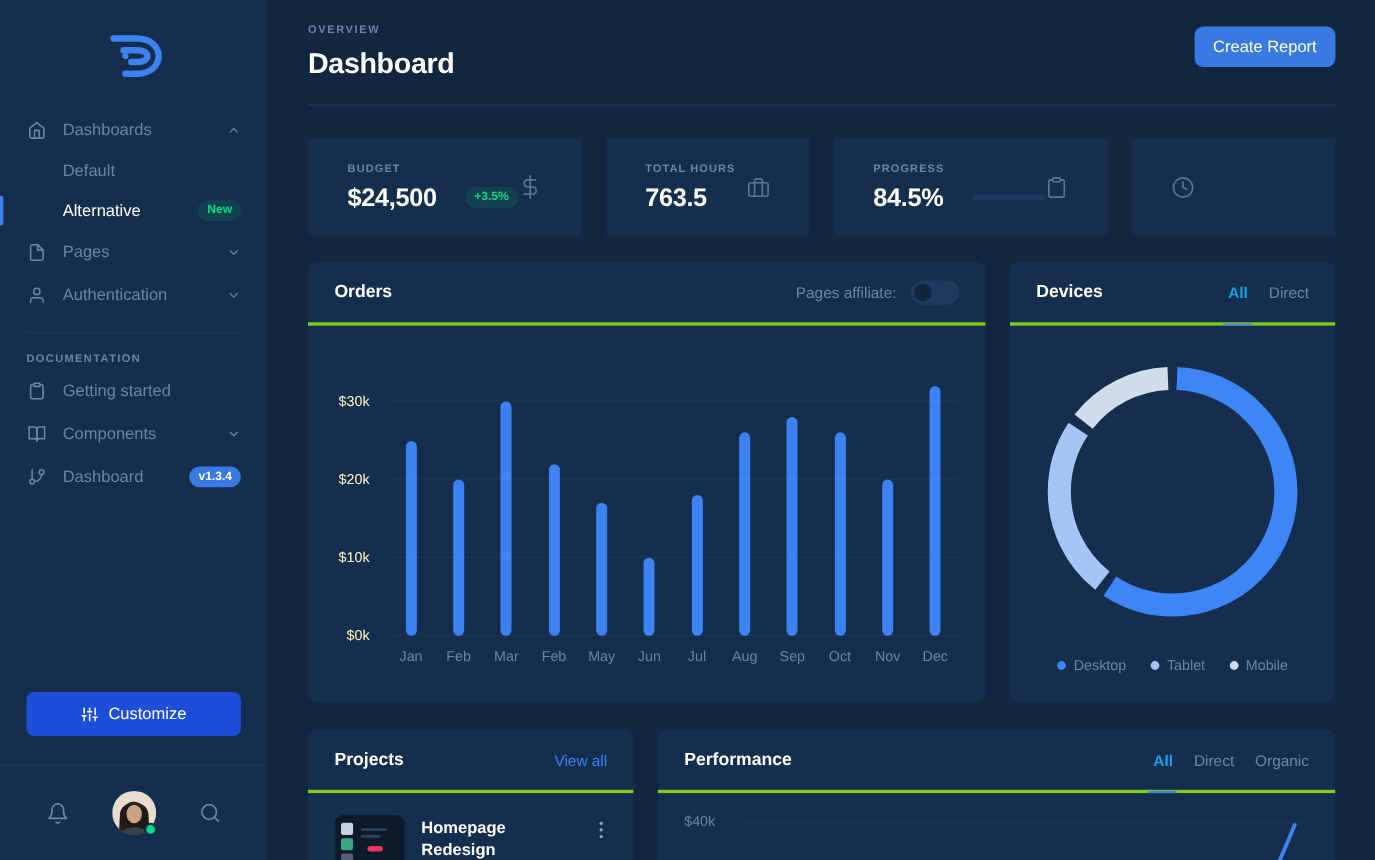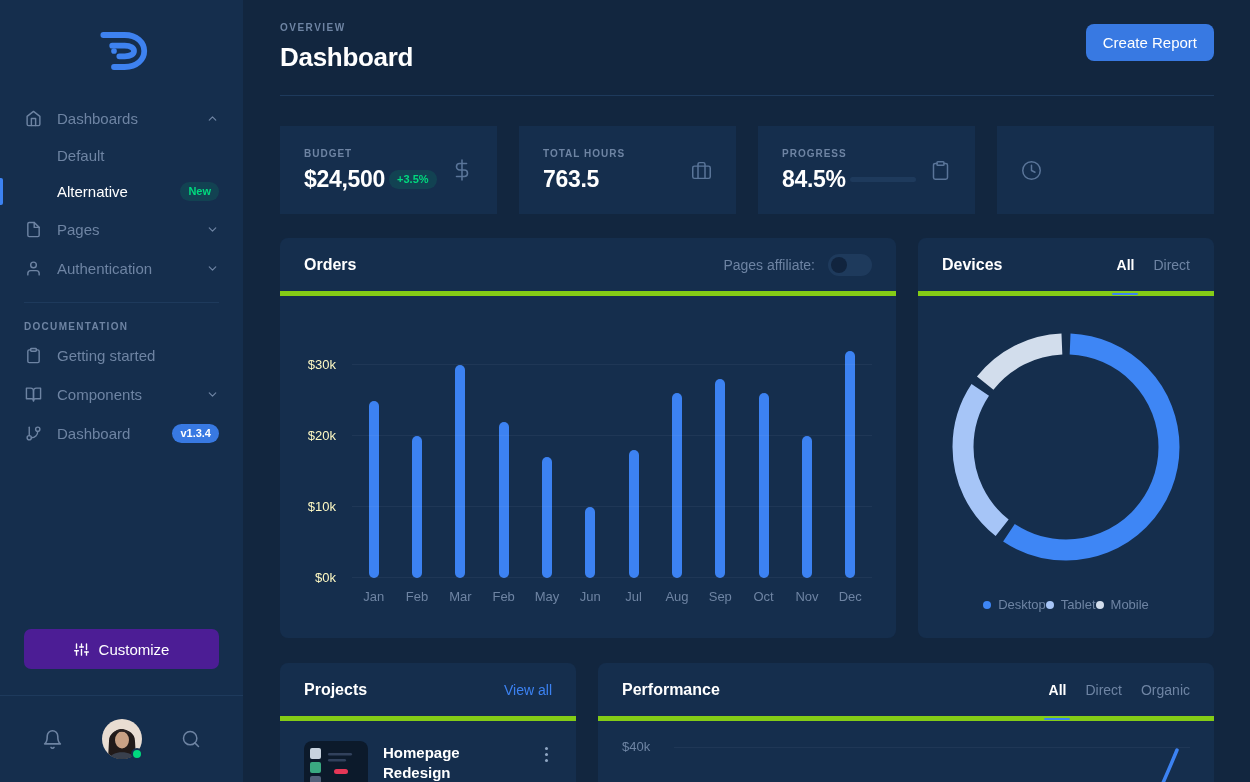--- a/index.html
+++ b/index.html
@@ -15,71 +15,71 @@
   .nav-item .nicon { width:19px; height:19px; display:flex; align-items:center; justify-content:center; color:#6e84a3; flex:none; }
   .nav-item.sub { padding:9px 24px 9px 57px; }
   .nav-item.active { color:#ffffff; }
   .nav-item.active::before { content:""; position:absolute; left:0; top:5px; bottom:5px; width:3px; background:#3c82f2; border-radius:0 2px 2px 0; }
   .chevron { margin-left:auto; color:#6e84a3; display:flex; }
   .sb-divider { height:1px; background:#1e3a5c; margin:14px 24px 10px; }
   .section-heading { padding:8px 24px 4px; font-size:10px; font-weight:700; letter-spacing:1.3px; color:#6e84a3; }
   .badge { margin-left:auto; font-size:11px; line-height:1; padding:4px 8px; border-radius:10px; font-weight:700; }
   .badge-soft-success { background:rgba(0,217,126,.12); color:#00d97e; }
   .badge-primary { background:#3879e2; color:#fff; }
-  .customize-btn { margin:auto 24px 26px; height:40px; background:#4c1d95; border:none; border-radius:7px; color:#fff; font-size:15px; font-weight:500; display:flex; align-items:center; justify-content:center; gap:10px; cursor:pointer; font-family:inherit; }
+  .customize-btn { margin:auto 24px 26px; height:40px; background:#1d4ed8; border:none; border-radius:7px; color:#fff; font-size:15px; font-weight:500; display:flex; align-items:center; justify-content:center; gap:10px; cursor:pointer; font-family:inherit; }
   .sidebar-footer { border-top:1px solid #1e3a5c; height:87px; display:flex; align-items:center; justify-content:space-between; padding:0 42px; }
   .footer-icon { color:#6e84a3; display:flex; cursor:pointer; }
   .avatar-wrap { position:relative; width:40px; height:40px; cursor:pointer; }
   .avatar-wrap svg { display:block; }
   .status-dot { position:absolute; right:-1px; bottom:-1px; width:12px; height:12px; background:#00d97e; border:2px solid #152e4d; border-radius:50%; }
 
   
   .main { flex:1; padding:0 36px 0 37px; display:flex; flex-direction:column; overflow:hidden; }
   .page-header { padding-top:22px; }
   .eyebrow { font-size:10px; font-weight:700; letter-spacing:1.5px; color:#6e84a3; margin-bottom:9px; }
   .header-row { display:flex; align-items:flex-start; justify-content:space-between; }
   .page-title { font-size:26px; font-weight:600; color:#fff; letter-spacing:-.3px;text-align:center; }
   .btn-primary { background:#3879e2; color:#fff; border:none; border-radius:8px; font-size:15px; padding:10px 17px; cursor:pointer; font-family:inherit; margin-top:2px; }
   .header-divider { height:1px; background:#1e3a5c; margin-top:22px; }
 
   .stats-row { display:grid; grid-template-columns:repeat(4,1fr); gap:22px; margin-top:30px; }
-  .stat-card { background:#152e4d; border-radius:0; height:88px; padding:0 24px; display:flex; align-items:center; justify-content:space-between; }
+  .stat-card { background:#152e4d; border-radius:0; height:88px; padding:0 36px; display:flex; align-items:center; justify-content:space-between; }
   .stat-label { font-size:10px; font-weight:700; letter-spacing:1px; color:#6e84a3; margin-bottom:7px; text-transform:uppercase; }
-  .stat-value-row { display:flex; align-items:center; gap:4px; }
+  .stat-value-row { display:flex; align-items:center; gap:26px; }
   .stat-value { font-size:23px; font-weight:600; color:#fff; letter-spacing:-.3px; }
   .stat-icon { color:#5a7599; display:flex; }
   .progress-track { width:66px; height:5px; background:#1e3a5c; border-radius:3px; overflow:hidden; }
   .progress-fill { height:100%; background:#3c82f2; border-radius:3px; }
 
   .charts-row { display:flex; gap:22px; margin-top:24px; }
   .card { background:#152e4d; border-radius:8px; }
-  .card-header { height:58px; padding:0 24px; display:flex; align-items:center; justify-content:space-between; border-bottom:5px solid #84cc16; flex:none; }
+  .card-header { height:58px; padding:0 24px; display:flex; align-items:center; justify-content:space-between; border-bottom:3px solid #84cc16; flex:none; }
   .card-title { font-size:16px; font-weight:600; color:#fff; }
   .orders-card { flex:1; height:400px; display:flex; flex-direction:column; overflow:hidden; }
   .devices-card { width:296px; min-width:296px; height:400px; display:flex; flex-direction:column; overflow:hidden; }
   .toggle-row { display:flex; align-items:center; gap:13px; color:#6e84a3; font-size:14px; }
   .toggle { width:44px; height:22px; border-radius:11px; background:#1e3a5c; position:relative; cursor:pointer; flex:none; }
   .toggle-knob { position:absolute; left:3px; top:3px; width:16px; height:16px; border-radius:50%; background:#112档档档档; background:#11243e; }
   .tabs { display:flex; gap:19px; height:58px; }
   .tab { font-size:14px; color:#6e84a3; display:flex; align-items:center; position:relative; cursor:pointer; }
-  .tab.active { color:#ffffff; font-weight:600; }
+  .tab.active { color:#0ea5e9; font-weight:600; }
   .tab.active::after { content:""; position:absolute; bottom:-1px; left:50%; transform:translateX(-50%); width:26px; height:2px; background:#3c82f2; border-radius:1px; }
 
   .chart-area { flex:1; padding:30px 24px 0; display:flex; flex-direction:column; }
   .plot { position:relative; height:252px; margin-left:48px; }
   .gridline { position:absolute; left:0; right:0; height:1px; background:rgba(227,235,246,.05); }
   .ytick { position:absolute; left:-62px; width:46px; text-align:right; font-size:13px; color:#fef9c3; }
   .bars { position:absolute; inset:0; display:flex; align-items:flex-end; }
   .bar-col { flex:1; display:flex; justify-content:center; }
   .bar { width:10px; border-radius:6px; background:#3c82f2; cursor:pointer; }
   .months { display:flex; margin:11px 0 0 48px; }
   .month { flex:1; text-align:center; font-size:13px; color:#6e84a3; }
 
   .donut-wrap { flex:1; display:flex; align-items:center; justify-content:center; }
-  .legend { display:flex; justify-content:center; padding-bottom:26px; font-size:13px; color:#6e84a3; }
+  .legend { display:flex; justify-content:center; gap:22px; padding-bottom:26px; font-size:13px; color:#6e84a3; }
   .legend-item { display:flex; align-items:center; gap:7px; }
   .legend-dot { width:8px; height:8px; border-radius:50%; }
 
   .bottom-row { display:flex; gap:22px; margin-top:25px; }
   .projects-card { width:296px; min-width:296px; height:280px; display:flex; flex-direction:column; overflow:hidden; }
   .performance-card { flex:1; height:280px; display:flex; flex-direction:column; overflow:hidden; }
   .link { color:#3c82f2; font-size:14px; cursor:pointer; text-decoration:none; }
   .project-item { display:flex; gap:15px; padding:20px 24px; align-items:flex-start; }
   .project-thumb { flex:none; border-radius:8px; overflow:hidden; }
   .project-title { flex:1; font-size:15px; font-weight:600; color:#fff; line-height:1.35; padding-top:2px; }

